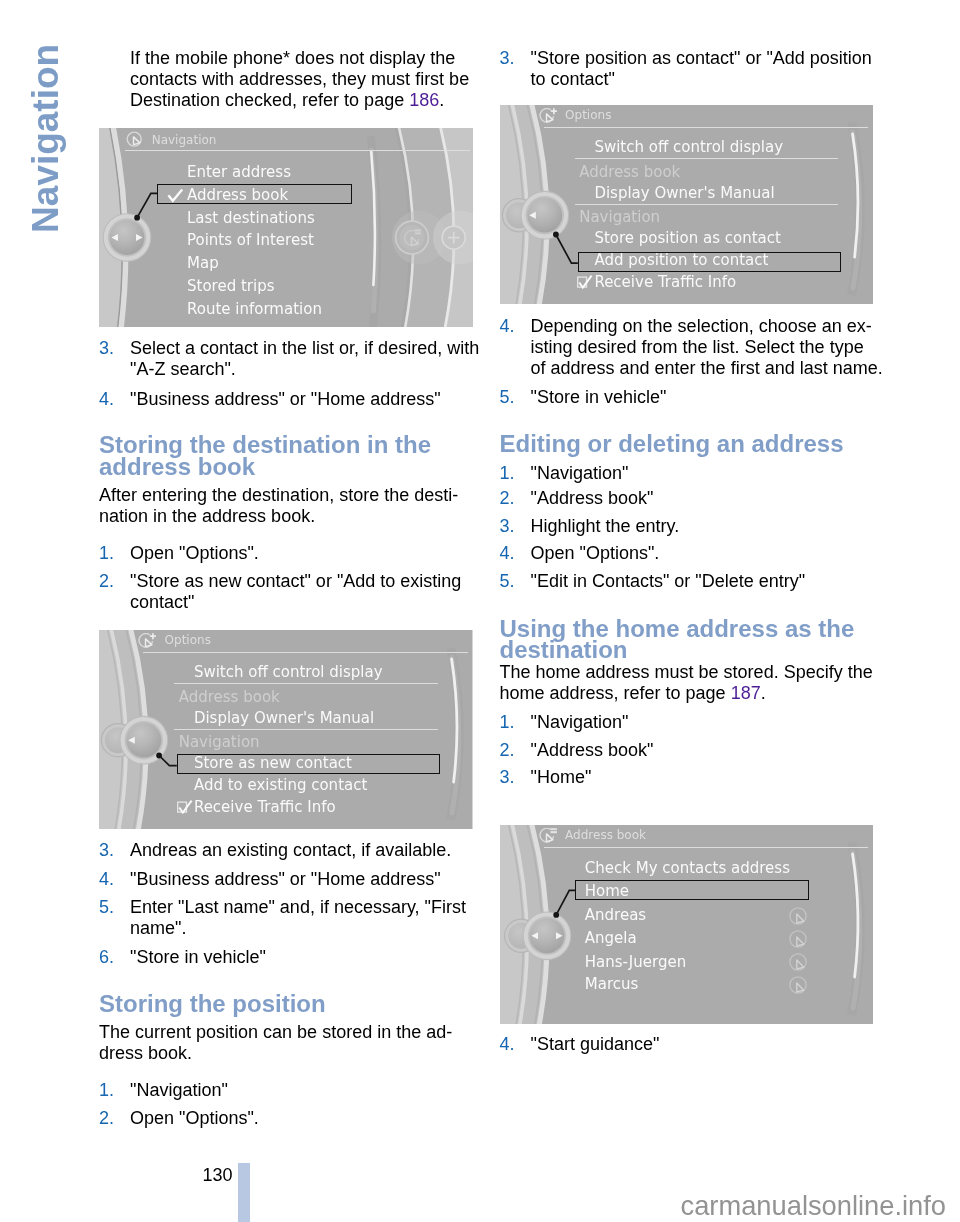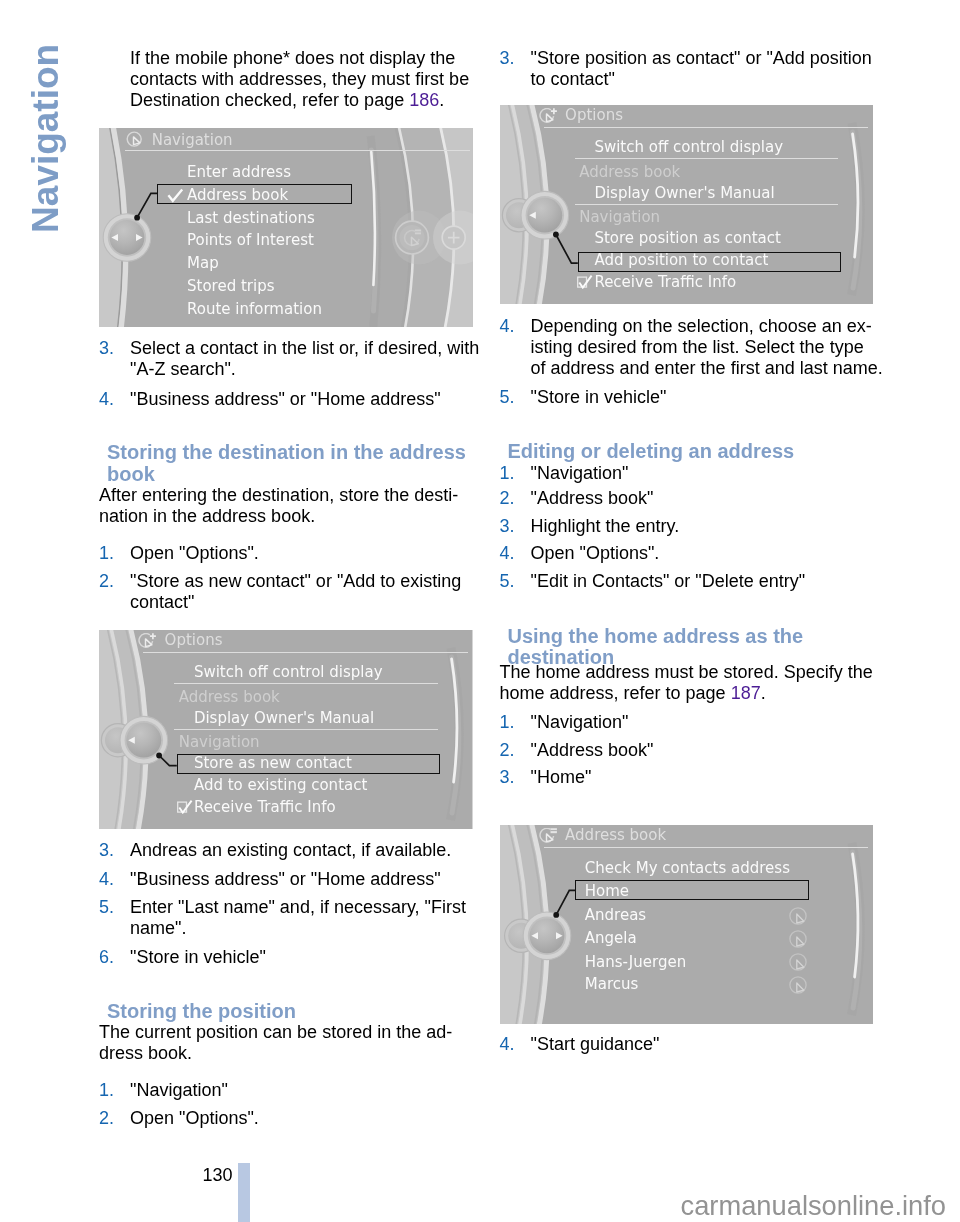--- a/index.html
+++ b/index.html
@@ -7,32 +7,32 @@
        font-family:"Liberation Sans",sans-serif;position:relative;overflow:hidden;}
   .page{position:absolute;left:0;top:0;width:960px;height:1222px;background:#fff;}
 
   
   .chapter{position:absolute;left:-104px;top:61px;width:300px;height:44px;
            transform:rotate(-90deg);
            font-size:37px;font-weight:bold;color:#7e9dc6;
            text-align:left;white-space:nowrap;line-height:44px;}
 
   .body{position:absolute;margin:0;font-size:18px;line-height:21px;color:#000;width:375px;hyphens:manual;}
-  .head{position:absolute;margin:8px;font-size:20px;line-height:21.5px;color:#809ec7;font-weight:bold;width:364px;}
+  .head{position:absolute;margin:0;font-size:24px;line-height:21.5px;color:#809ec7;font-weight:bold;width:364px;}
   .pg{color:#4c1d95;}
 
   .step{position:absolute;width:386px;font-size:18px;line-height:21px;color:#000;
         padding-left:31px;box-sizing:border-box;hyphens:manual;white-space:pre-wrap;}
   .step .num{position:absolute;left:0;top:0;color:#1565b0;}
 
   
   .shot{position:absolute;width:373.5px;height:199px;overflow:hidden;
         font-family:"DejaVu Sans",sans-serif;}
   .shot svg{position:absolute;left:0;top:0;display:block;}
-  .sc-title{position:absolute;font-size:15px;color:#dedede;white-space:nowrap;line-height:15px;}
+  .sc-title{position:absolute;font-size:12px;color:#dedede;white-space:nowrap;line-height:15px;}
   .sc-item{position:absolute;font-size:15px;color:#fafafa;white-space:nowrap;line-height:15px;}
   .sc-group{position:absolute;font-size:15px;color:#cfcfcf;white-space:nowrap;line-height:15px;}
   .sc-sep{position:absolute;height:1px;background:#dddddd;}
   .sc-hl{position:absolute;border:1.7px solid #111;box-sizing:border-box;}
 
   
   .foot-page{position:absolute;left:202.4px;top:1165.5px;font-size:18px;line-height:18px;color:#000;}
   .foot-bar{position:absolute;left:238.1px;top:1162.9px;width:12.4px;height:60px;background:#b8c8e2;}
   .foot-txt{position:absolute;left:263.3px;top:1196.3px;font-size:17.5px;line-height:17.5px;color:#000;white-space:nowrap;}
   .wm{position:absolute;left:680.5px;top:1191.8px;font-size:27.3px;line-height:27px;color:#939393;white-space:nowrap;}

